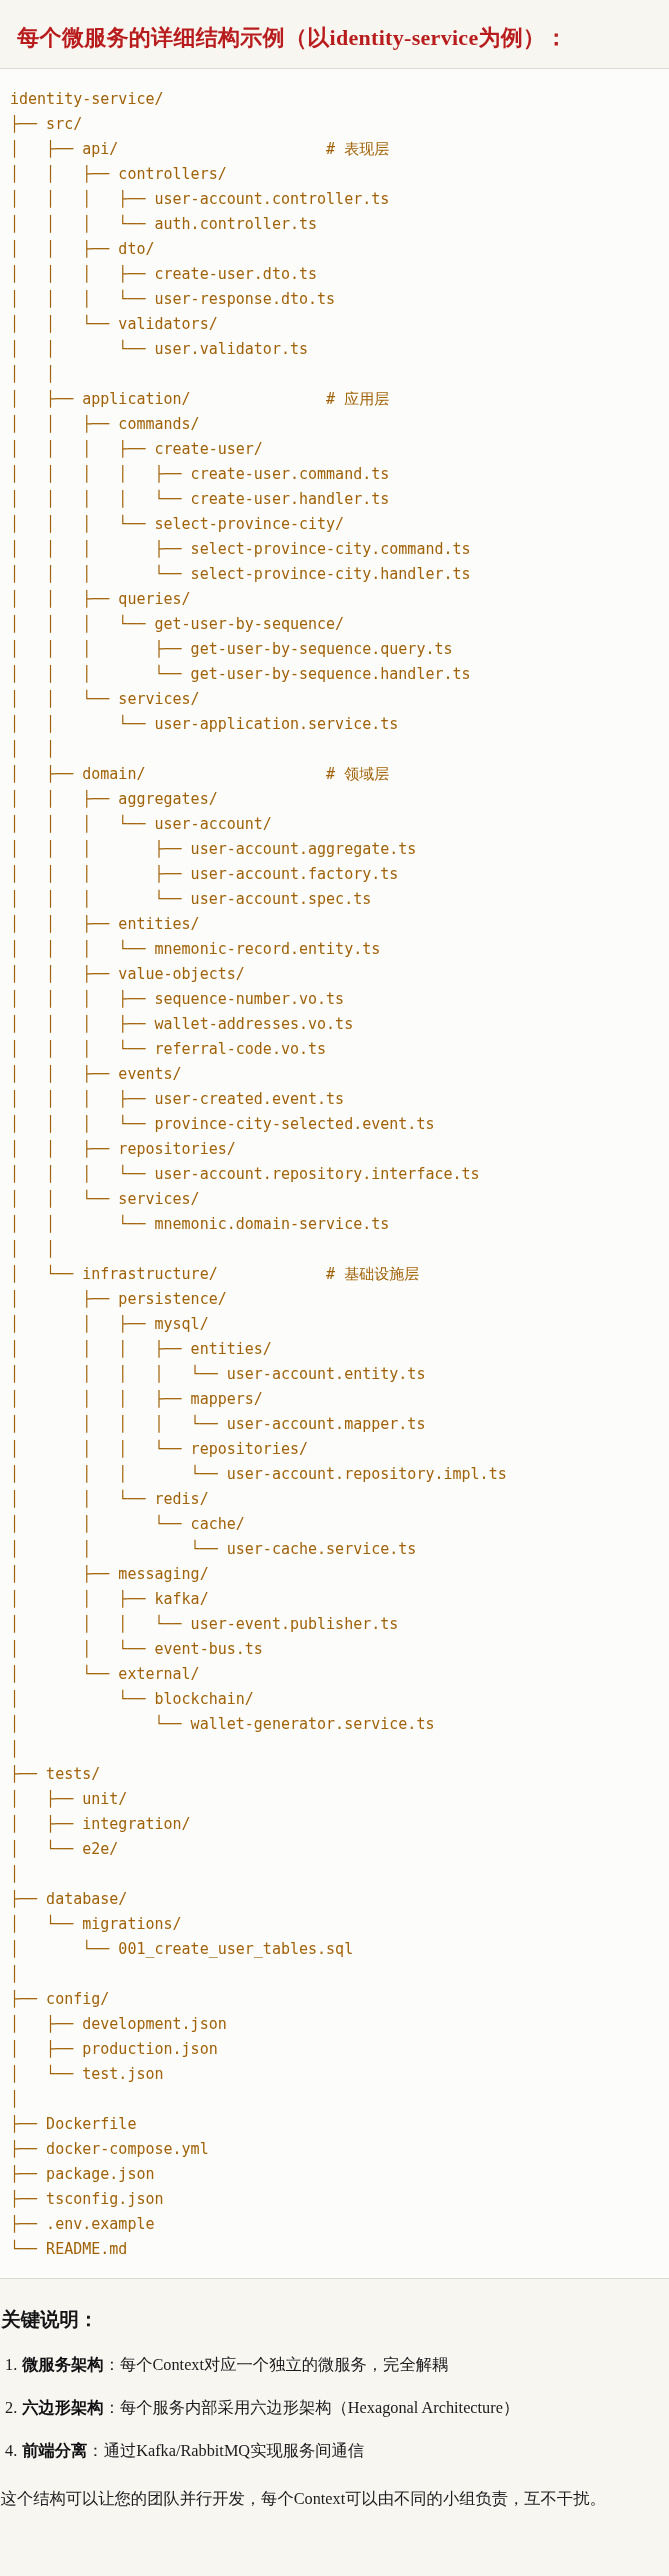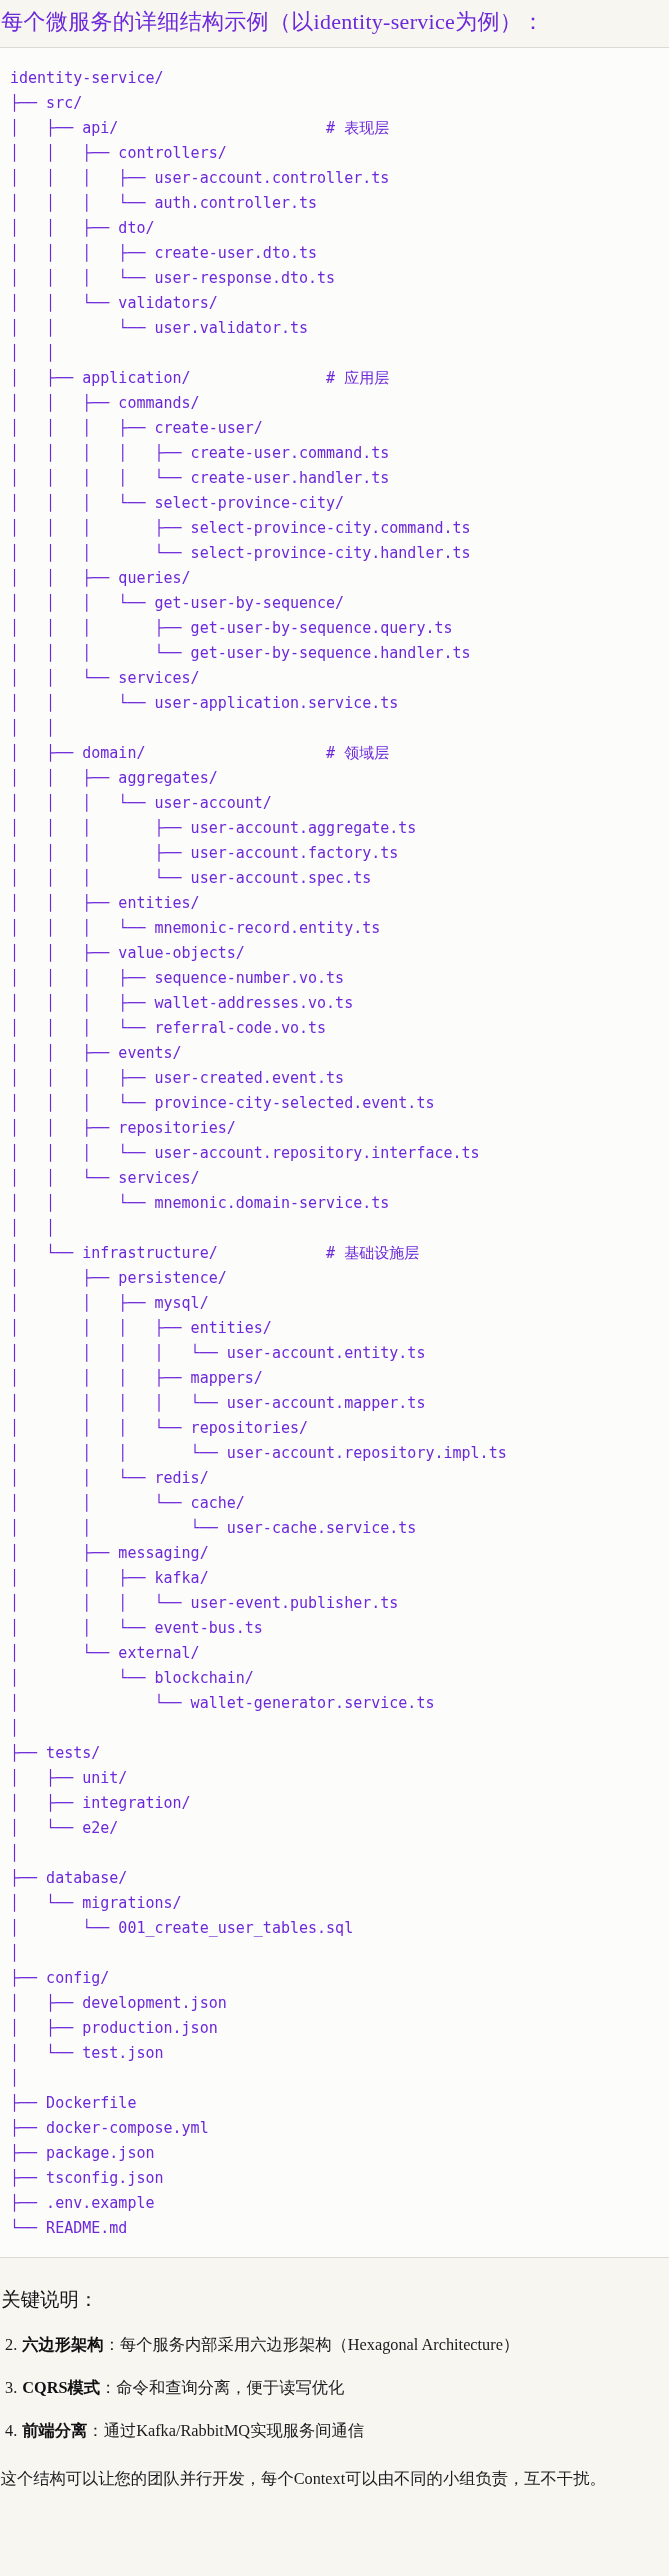--- a/index.html
+++ b/index.html
@@ -7,50 +7,50 @@
     margin: 0;
     padding: 0;
     background: #f7f6f1;
     color: #1b1b1d;
     font-family: "Liberation Serif", "DejaVu Serif", serif;
     width: 669px;
   }
   .page { width: 669px; }
 
   h1.title {
-    margin: 0;
+    margin: 16px;
     padding: 7.5px 3.8px 0 1.3px;
     font-size: 22px;
-    font-weight: normal;
+    font-weight: bold;
     line-height: 1.3;
-    color: #6d28d9;
+    color: #b91c1c;
     letter-spacing: 0.3px;
   }
 
   .codeblock {
     margin-top: 11.3px;
     background: #fcfcfb;
     border-top: 1.3px solid #dcdad4;
     border-bottom: 1.3px solid #dcdad4;
     padding: 17.5px 10px 16.3px 10px;
     overflow: hidden;
   }
   pre.tree {
     margin: 0;
     font-family: "DejaVu Sans Mono", "Liberation Mono", monospace;
     font-size: 15px;
     line-height: 25px;
-    color: #6d28d9;
+    color: #a16207;
     white-space: pre;
   }
 
   h2.section-heading {
     margin: 27.5px 0 0 1.3px;
     font-size: 19.4px;
-    font-weight: normal;
+    font-weight: bold;
     color: #141416;
   }
 
   .key-points { margin-top: 2.5px; }
   .kp {
     margin-top: 21px;
     padding-left: 5px;
     font-size: 16.3px;
     line-height: 1.35;
     color: #1b1b1d;
@@ -161,28 +161,28 @@
 ├── docker-compose.yml
 ├── package.json
 ├── tsconfig.json
 ├── .env.example
 └── README.md</pre>
   </div>
 
   <h2 class="section-heading">关键说明：</h2>
 
   <div class="key-points" id="key-points">
+  <div class="kp">
+    <span class="kp-num">1.</span><strong class="kp-term">微服务架构</strong><span class="kp-sep">：</span><span class="kp-desc">每个Context对应一个独立的微服务，完全解耦</span>
+  </div>
 
   <div class="kp">
     <span class="kp-num">2.</span><strong class="kp-term">六边形架构</strong><span class="kp-sep">：</span><span class="kp-desc">每个服务内部采用六边形架构（Hexagonal Architecture）</span>
   </div>
 
-  <div class="kp">
-    <span class="kp-num">3.</span><strong class="kp-term">CQRS模式</strong><span class="kp-sep">：</span><span class="kp-desc">命令和查询分离，便于读写优化</span>
-  </div>
 
   <div class="kp">
     <span class="kp-num">4.</span><strong class="kp-term">前端分离</strong><span class="kp-sep">：</span><span class="kp-desc">通过Kafka/RabbitMQ实现服务间通信</span>
   </div>
 
 
 </div>
 
   <p class="closing">这个结构可以让您的团队并行开发，每个Context可以由不同的小组负责，互不干扰。</p>
 

